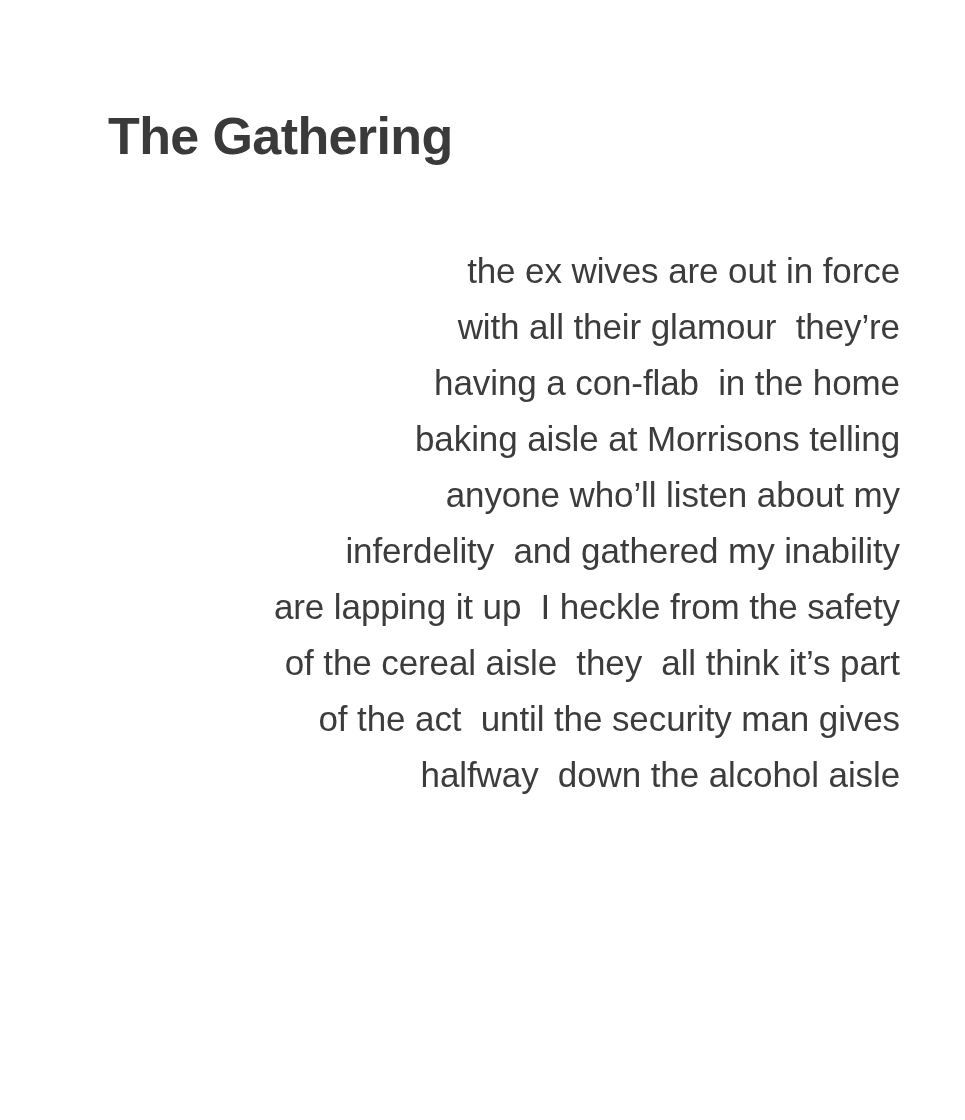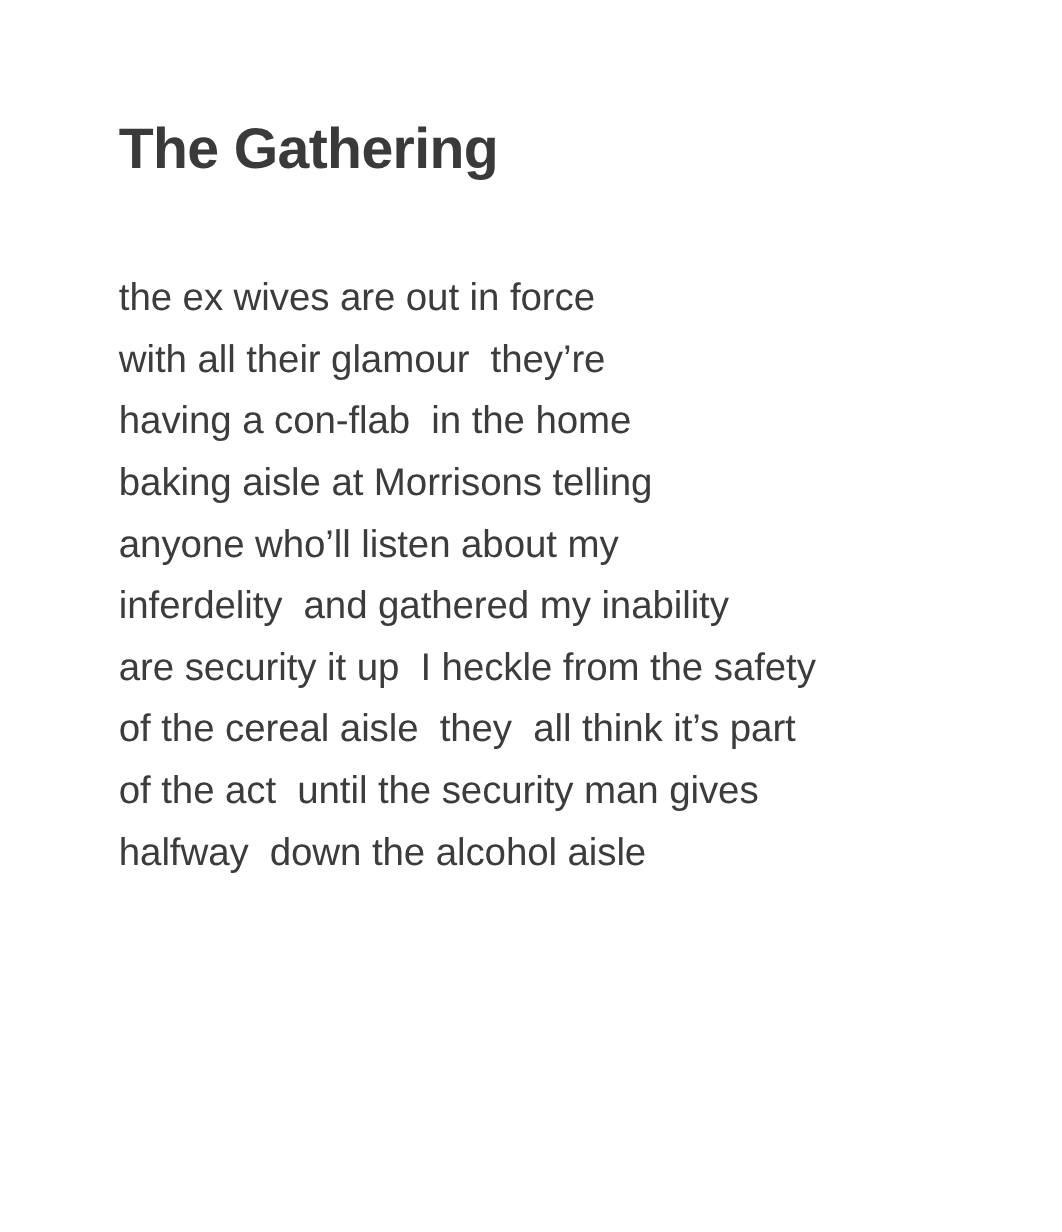--- a/index.html
+++ b/index.html
@@ -26,20 +26,21 @@
     font-size: 52px;
     font-weight: 700;
     letter-spacing: -0.6px;
     color: #3a3a3a;
     line-height: 1.1;
     margin: 0;
     padding-top: 8px;
   }
   .poem-body {
     margin-top: 78px;
+    text-align: right;
   }
   .poem-line {
     font-size: 35px;
     font-weight: 400;
     line-height: 56px;
     color: #3c3c3c;
     letter-spacing: -0.1px;
     white-space: pre;
   }
 </style>
@@ -48,18 +49,18 @@
 
 <div class="page">
   <h1 class="poem-title">The Gathering</h1>
   <div class="poem-body">
     <div class="poem-line">the ex wives are out in force</div>
     <div class="poem-line">with all their glamour  they’re</div>
     <div class="poem-line">having a con-flab  in the home</div>
     <div class="poem-line">baking aisle at Morrisons telling</div>
     <div class="poem-line">anyone who’ll listen about my</div>
     <div class="poem-line">inferdelity  and gathered my inability</div>
-    <div class="poem-line">are security it up  I heckle from the safety</div>
+    <div class="poem-line">are lapping it up  I heckle from the safety</div>
     <div class="poem-line">of the cereal aisle  they  all think it’s part</div>
     <div class="poem-line">of the act  until the security man gives</div>
     <div class="poem-line">halfway  down the alcohol aisle</div>
   </div>
 </div>
 
 </body></html>

